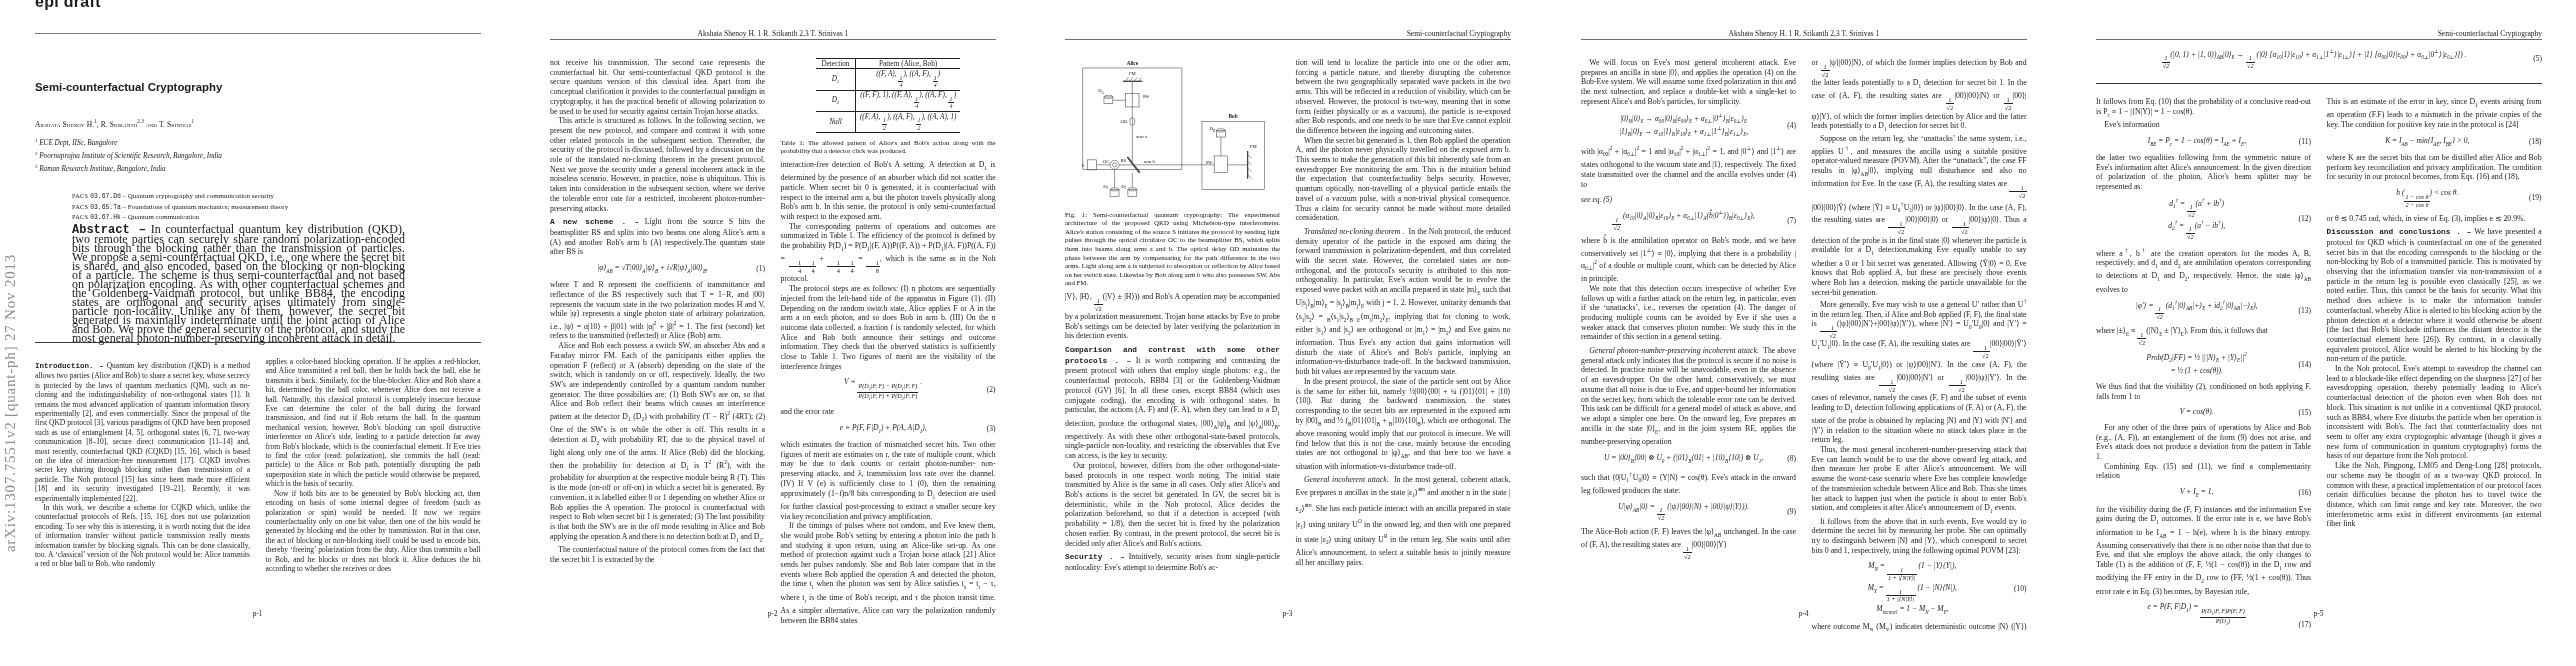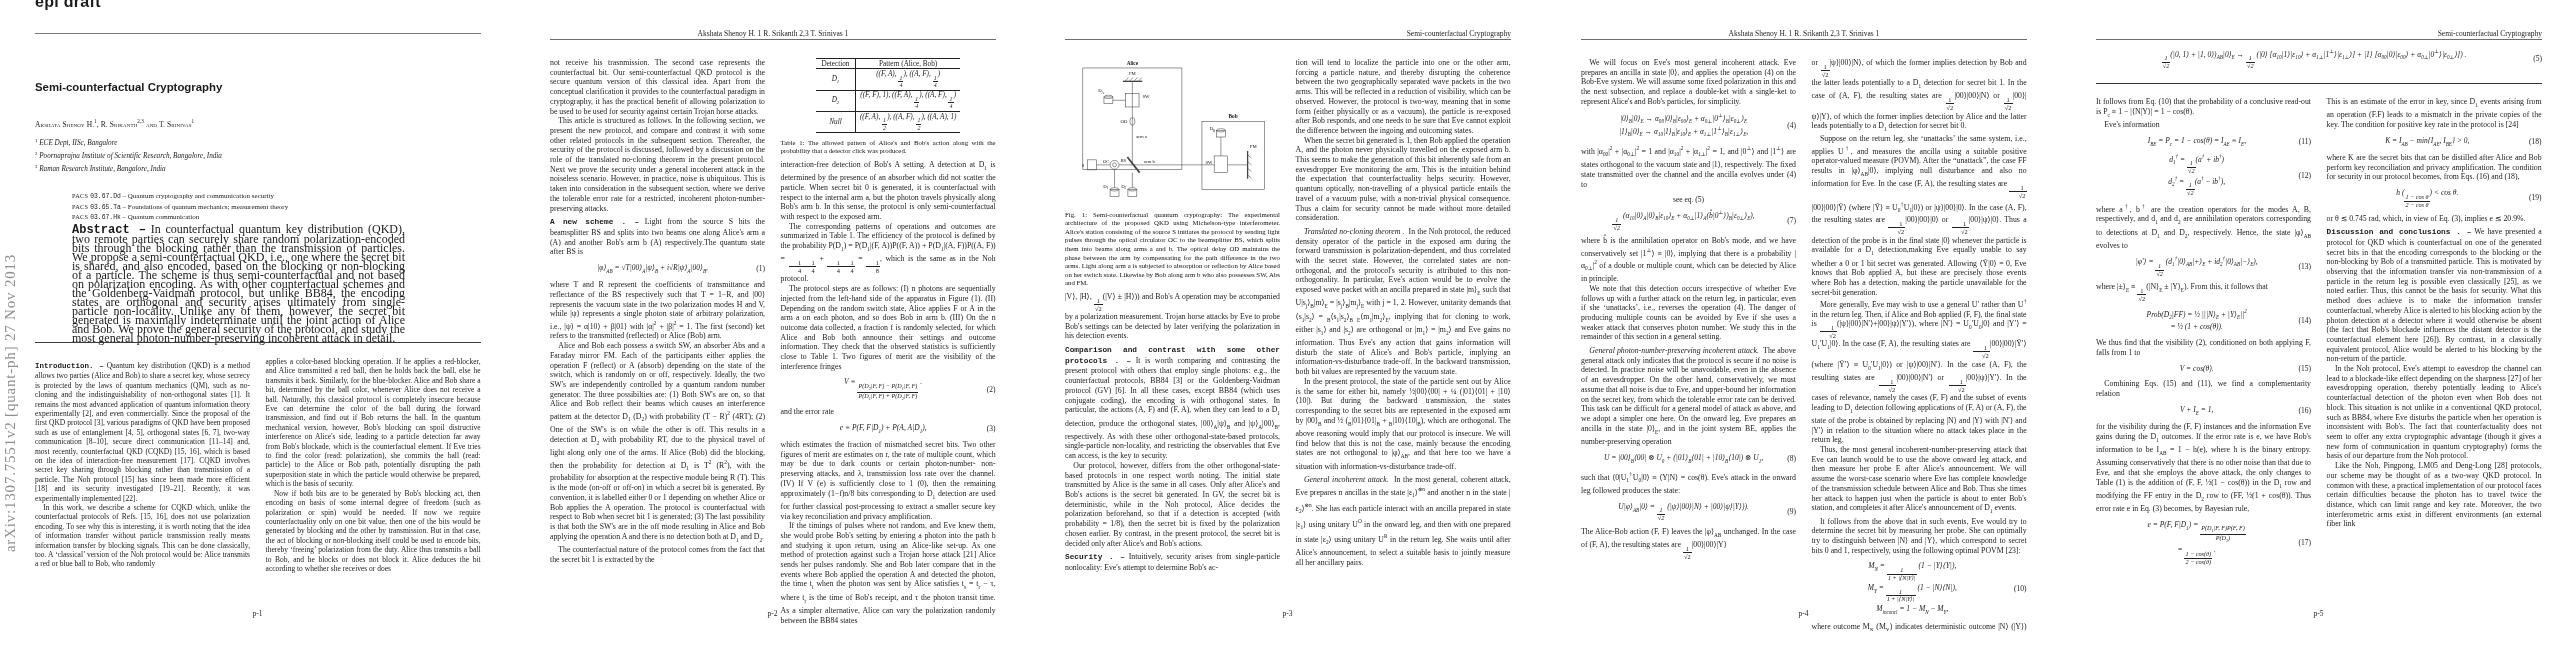--- a/index.html
+++ b/index.html
@@ -19,21 +19,21 @@
   .col{width:215px;}
   .para{font-size:7.8px;line-height:9.7px;text-align:justify;}
   .front .para{font-size:7.5px;line-height:9.4px;}
   .ind{text-indent:8.3px;}
   .mt{margin-top:3.9px;}
   .rh{font-weight:700;font-family:Liberation Mono, monospace;}
   .rhi{font-style:italic;}
   .eq{display:flex;align-items:center;margin:5px 0;}
   .eq-l{flex:1;text-align:center;font-style:italic;font-size:7.5px;line-height:1.55;}
   .eq-n{font-size:7.5px;margin-left:1.1px;font-style:normal;}
-  .eqc{text-align:center;margin:5.6px 0;font-size:7.5px;}
+  .eqc{font-style:italic;margin:5.6px 0;font-size:7.5px;}
   .caption{font-size:6.8px;line-height:8.6px;text-align:justify;margin-top:5.6px;color:#111;}
   sub,sup{font-size:0.68em;}
   .frac{display:inline-flex;flex-direction:column;vertical-align:-0.6em;text-align:center;line-height:1.12;font-size:0.82em;}
   .fn{border-bottom:0.6px solid #222;padding:0 1.1px;}
   .fd{padding:0 1.1px;}
   
   .t1{border-collapse:collapse;margin:0 auto 1.1px;font-size:7.2px;border-top:1.3px solid #222;border-bottom:1.1px solid #222;}
   .t1 th{font-weight:400;padding:0.6px 5.6px;border-bottom:0.8px solid #222;}
   .t1 td{padding:0.8px 3.9px;border-bottom:0.6px solid #222;text-align:center;font-style:italic;}
   .t1 tr:last-child td{border-bottom:none;}
@@ -397,20 +397,21 @@
       <div class="cols" style="top: 97px;">
         <div class="col">
           <div class="para">It follows from Eq. (10) that the probability of a conclusive read-out is P<sub>c</sub> ≡ 1 − |⟨N|Y⟩| = 1 − cos(θ).</div>
           <div class="para ind">Eve's information</div>
           <div class="eq">
             <div class="eq-l">
               <div>I<sub>BE</sub> = P<sub>c</sub> = 1 − cos(θ) = I<sub>AE</sub> ≡ I<sub>E</sub>,</div>
             </div>
             <div class="eq-n">(11)</div>
           </div>
+          <div class="para">the latter two equalities following from the symmetric nature of Eve's information after Alice's announcement. In the given direction of polarization of the photon, Alice's beam splitter may be represented as:</div>
           <div class="eq">
             <div class="eq-l">
               <div>d<sub>1</sub><sup>†</sup>  =  <span class="frac">
                   <span class="fn">1</span>
                   <span class="fd">√2</span>
                 </span>(a<sup>†</sup> + ib<sup>†</sup>)</div>
               <div>d<sub>2</sub><sup>†</sup>  =  <span class="frac">
                   <span class="fn">1</span>
                   <span class="fd">√2</span>
                 </span>(a<sup>†</sup> − ib<sup>†</sup>),</div>
@@ -438,20 +439,21 @@
             </div>
             <div class="eq-n">(14)</div>
           </div>
           <div class="para">We thus find that the visibility (2), conditioned on both applying F, falls from 1 to</div>
           <div class="eq">
             <div class="eq-l">
               <div>V = cos(θ).</div>
             </div>
             <div class="eq-n">(15)</div>
           </div>
+          <div class="para ind">For any other of the three pairs of operations by Alice and Bob (e.g., (A, F)), an entanglement of the form (9) does not arise, and Eve's attack does not produce a deviation from the pattern in Table 1.</div>
           <div class="para ind">Combining Eqs. (15) and (11), we find a complementarity relation</div>
           <div class="eq">
             <div class="eq-l">
               <div>V + I<sub>E</sub> = 1,</div>
             </div>
             <div class="eq-n">(16)</div>
           </div>
           <div class="para">for the visibility during the (F, F) instances and the information Eve gains during the D<sub>1</sub> outcomes. If the error rate is e, we have Bob's information to be I<sub>AB</sub> = 1 − h(e), where h is the binary entropy. Assuming conservatively that there is no other noise than that due to Eve, and that she employs the above attack, the only changes to Table (1) is the addition of (F, F, ½(1 − cos(θ)) in the D<sub>1</sub> row and modifying the FF entry in the D<sub>2</sub> row to (FF, ½(1 + cos(θ)). Thus error rate e in Eq. (3) becomes, by Bayesian rule,</div>
           <div class="eq">
             <div class="eq-l">

